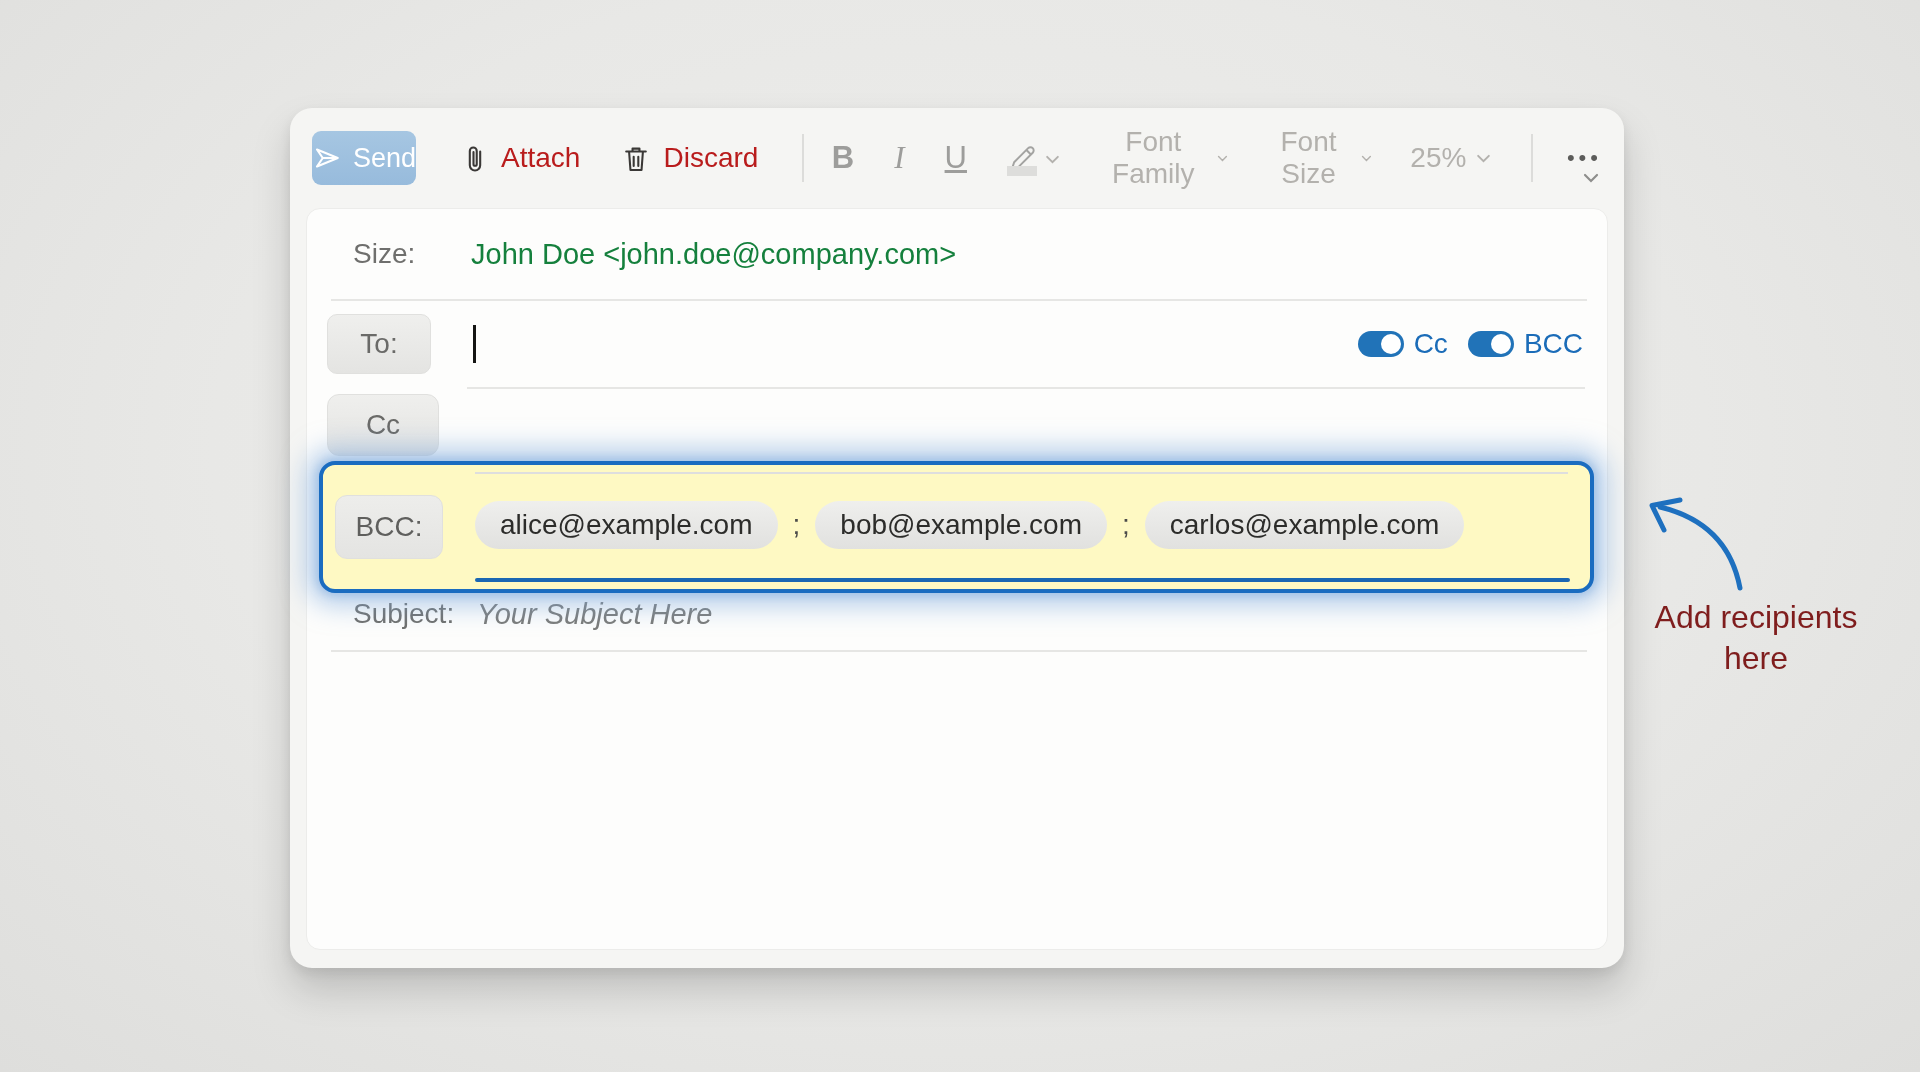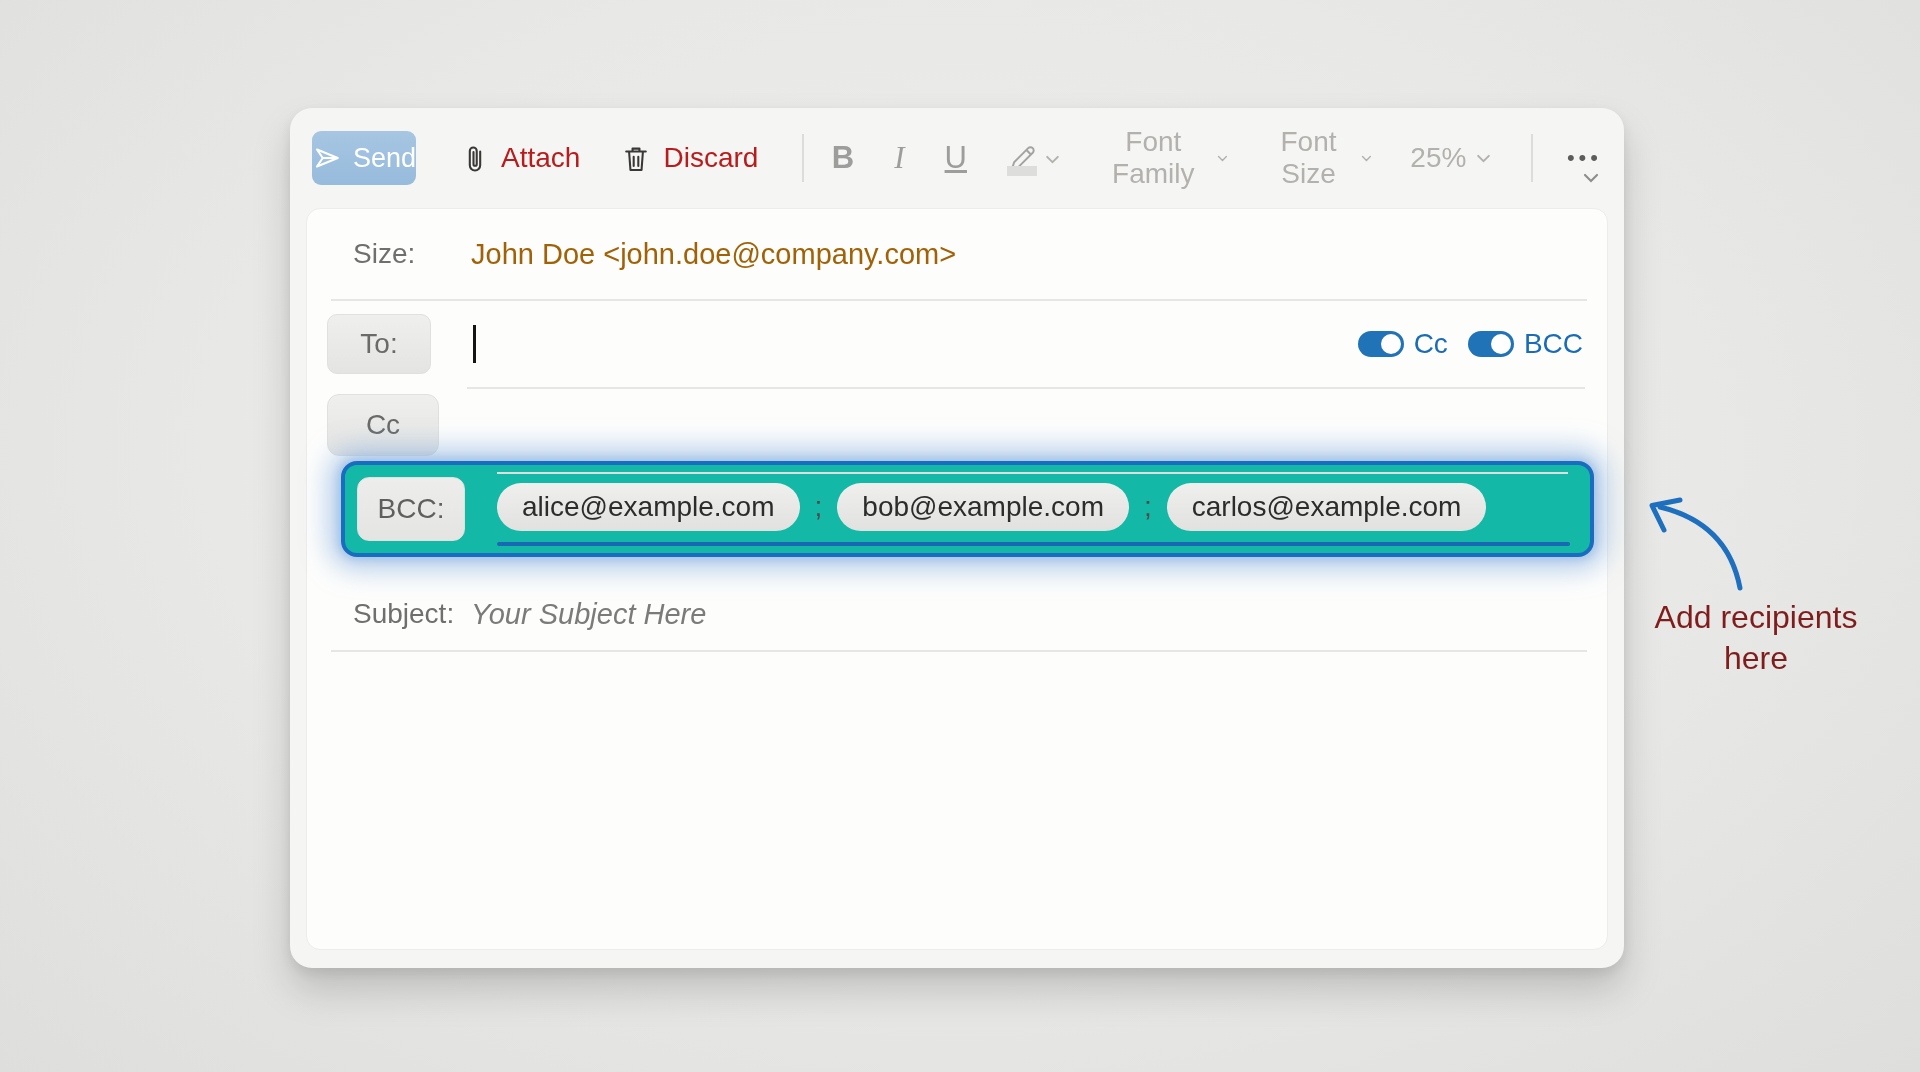--- a/index.html
+++ b/index.html
@@ -56,21 +56,21 @@
   }
   .collapse-chevron { position:absolute; right:24px; top:64px; cursor:pointer; }
 
   
   .panel {
     position:absolute; left:16px; right:16px; top:100px; bottom:18px;
     background:#fdfdfc; border-radius:14px; border:1px solid #ececea;
   }
   .row { position:absolute; left:0; right:0; }
   .flabel { position:absolute; top:50%; transform:translateY(-50%); color:#6f6f6d; font-size:28px; }
-  .fvalue { position:absolute; left:164px; top:50%; transform:translateY(-50%); color:#a16207; font-size:29px; }
+  .fvalue { position:absolute; left:164px; top:50%; transform:translateY(-50%); color:#15803d; font-size:29px; }
 
   .from-row { top:0; height:90px; }
   .from-row .flabel { left:46px; }
   .hr { position:absolute; height:2px; background:#e6e6e4; }
   .hr-from { left:24px; right:20px; top:90px; }
 
   .to-row { top:92px; height:86px; }
   .chip-label {
     position:absolute; left:20px; top:50%; transform:translateY(-50%);
     background:linear-gradient(#efefed,#e4e4e2); border:1px solid #e0e0de;
@@ -93,24 +93,24 @@
     border-radius:13px; cursor:pointer; display:inline-block;
   }
   .toggle .knob { position:absolute; right:3px; top:3px; width:20px; height:20px; background:#fff; border-radius:50%; }
   .tlabel { color:#1b6cb8; font-size:28px; margin:0 20px 0 10px; }
   .toggles .tlabel:last-child { margin-right:0; }
 
   .cc-row { top:178px; height:76px; }
   .cc-chip { width:112px; height:62px; border-radius:12px; }
 
   .bcc-box {
-    position:absolute; left:12px; right:13px; top:252px; height:96px;
-    background:#14b8a6; border:4px solid #1a6cc0; border-radius:16px;
+    position:absolute; left:12px; right:13px; top:252px; height:132px;
+    background:#fef9c3; border:4px solid #1a6cc0; border-radius:16px;
     box-shadow:0 0 26px 13px rgba(128,172,222,.55), 0 0 8px 3px rgba(128,172,222,.45);
-    z-index:5; cursor:text;margin-left:22px;
+    z-index:5; cursor:text;
   }
   .bcc-chip {
     width:108px; height:64px; border-radius:12px; left:12px;
     background:linear-gradient(#ededeb,#e4e4e2); color:#5f5f5d;
   }
   .bcc-topline { position:absolute; left:152px; right:22px; top:7px; height:1.5px; background:#dedede; }
   .chips {
     position:absolute; left:152px; top:50%; transform:translateY(-54%);
     display:flex; align-items:center; gap:10px;
   }
@@ -122,21 +122,21 @@
   }
   .sep { color:#4c4c4a; font-size:28px; margin:0 5px; }
   .blue-underline {
     position:absolute; left:152px; right:20px; bottom:7px; height:4px;
     background:#1a67b3; border-radius:2px;
   }
 
   .subject-row { top:370px; height:70px; }
   .subject-row .flabel { left:46px; }
   .subject-ph {
-    position:absolute; left:164px; top:50%; transform:translateY(-50%);
+    position:absolute; left:170px; top:50%; transform:translateY(-50%);
     color:#7b7b79; font-size:29px; font-style:italic; cursor:text;
   }
   .hr-subject { left:24px; right:20px; top:441px; }
 
   .body-area { position:absolute; left:0; right:0; top:443px; bottom:0; cursor:text; border-radius:0 0 14px 14px; }
 
   
   .anno-arrow { position:absolute; left:1638px; top:494px; overflow:visible; }
   .anno-text {
     position:absolute; left:1620px; top:597px; width:272px;

